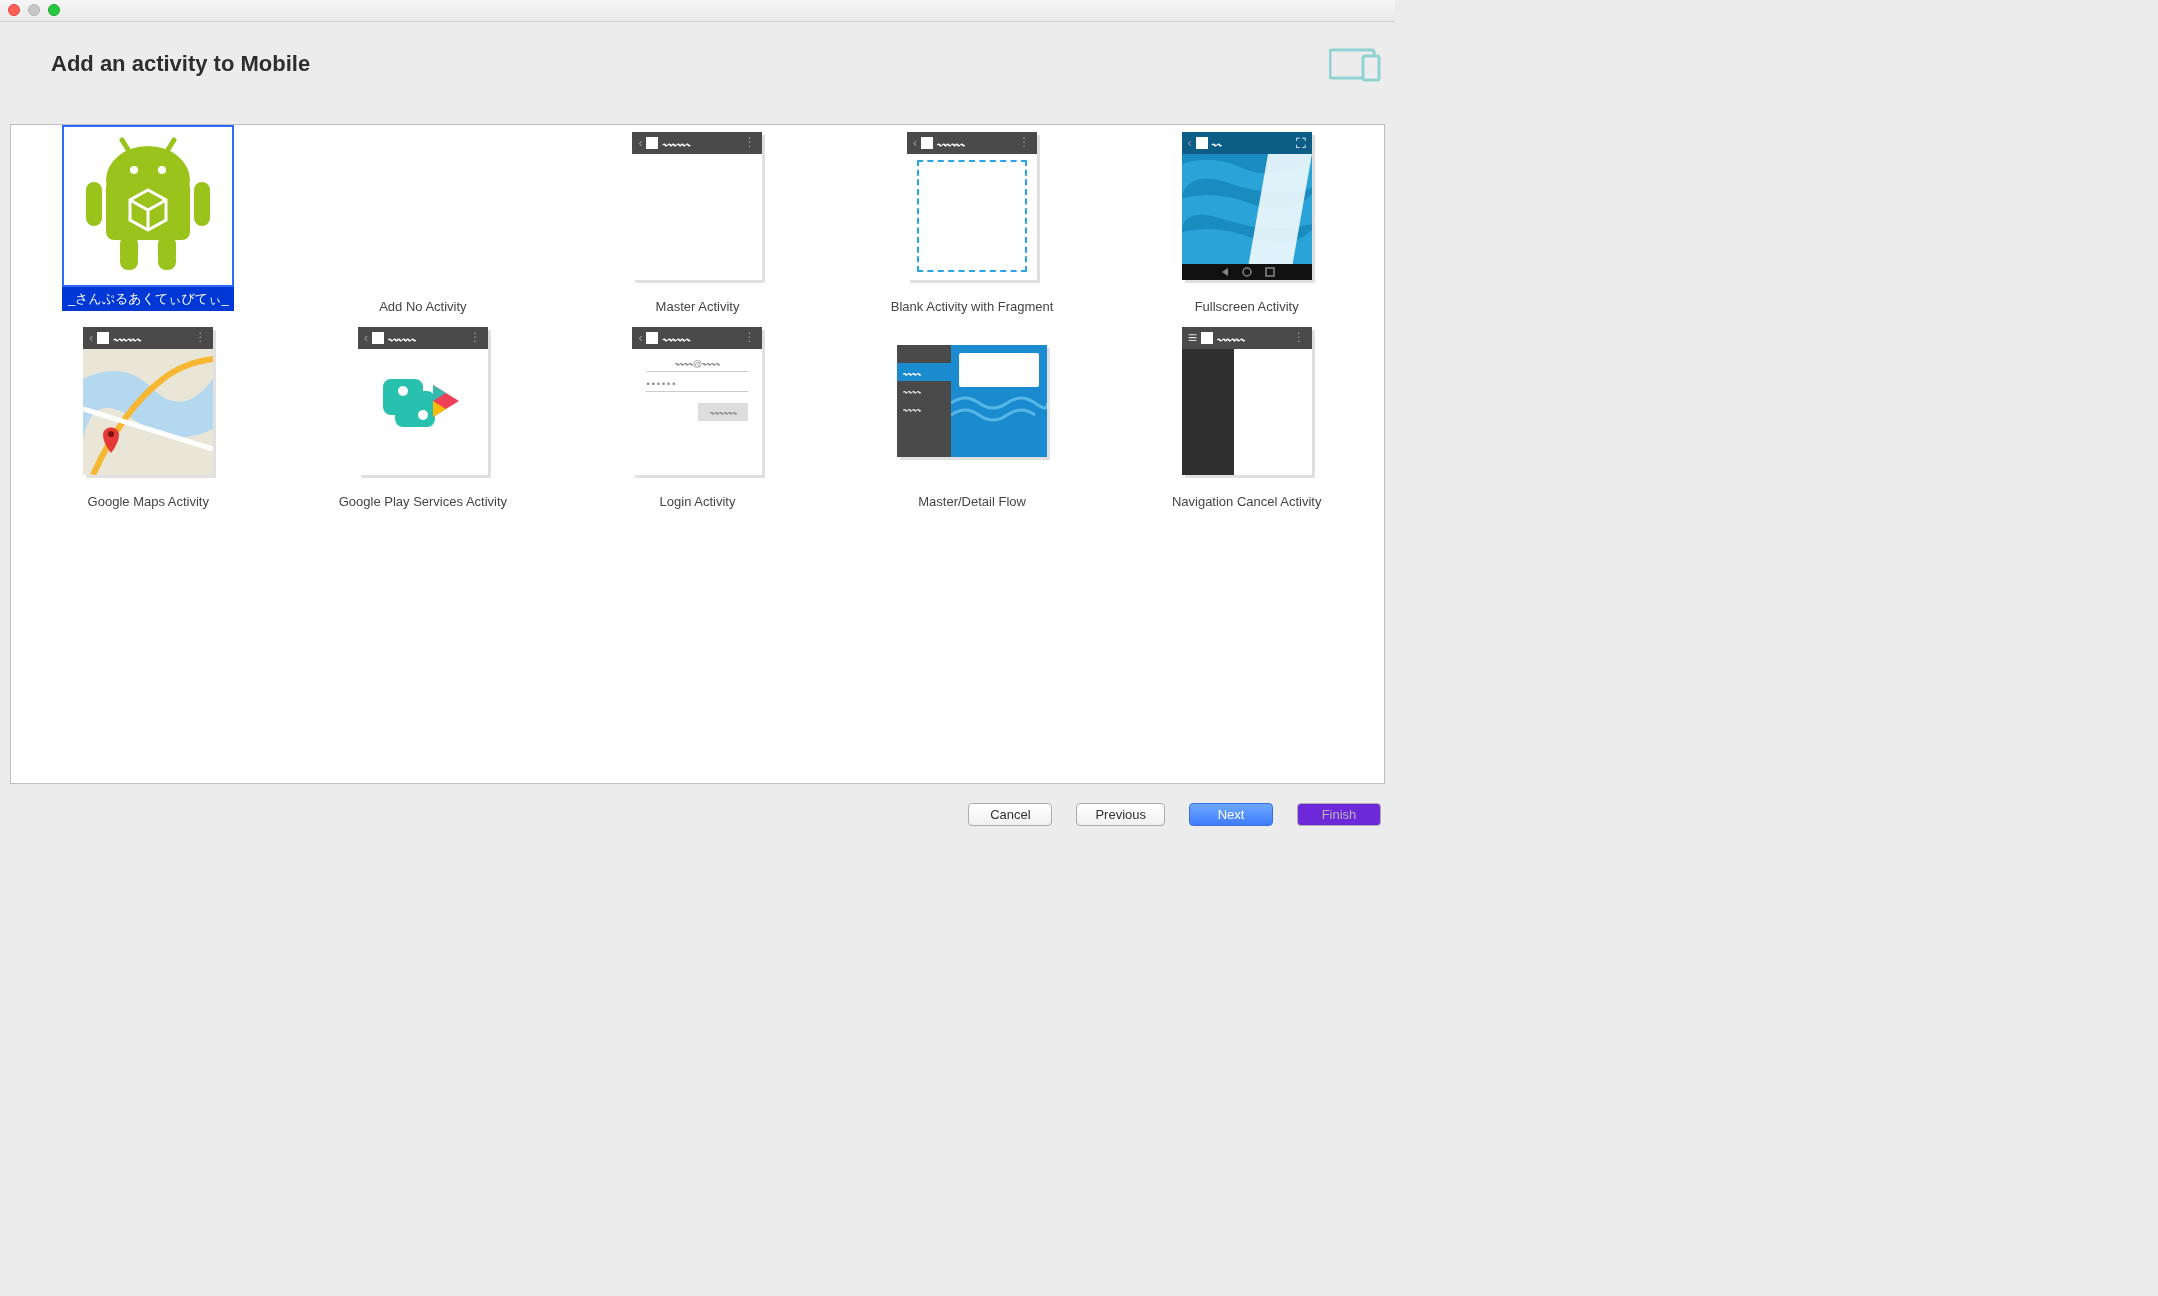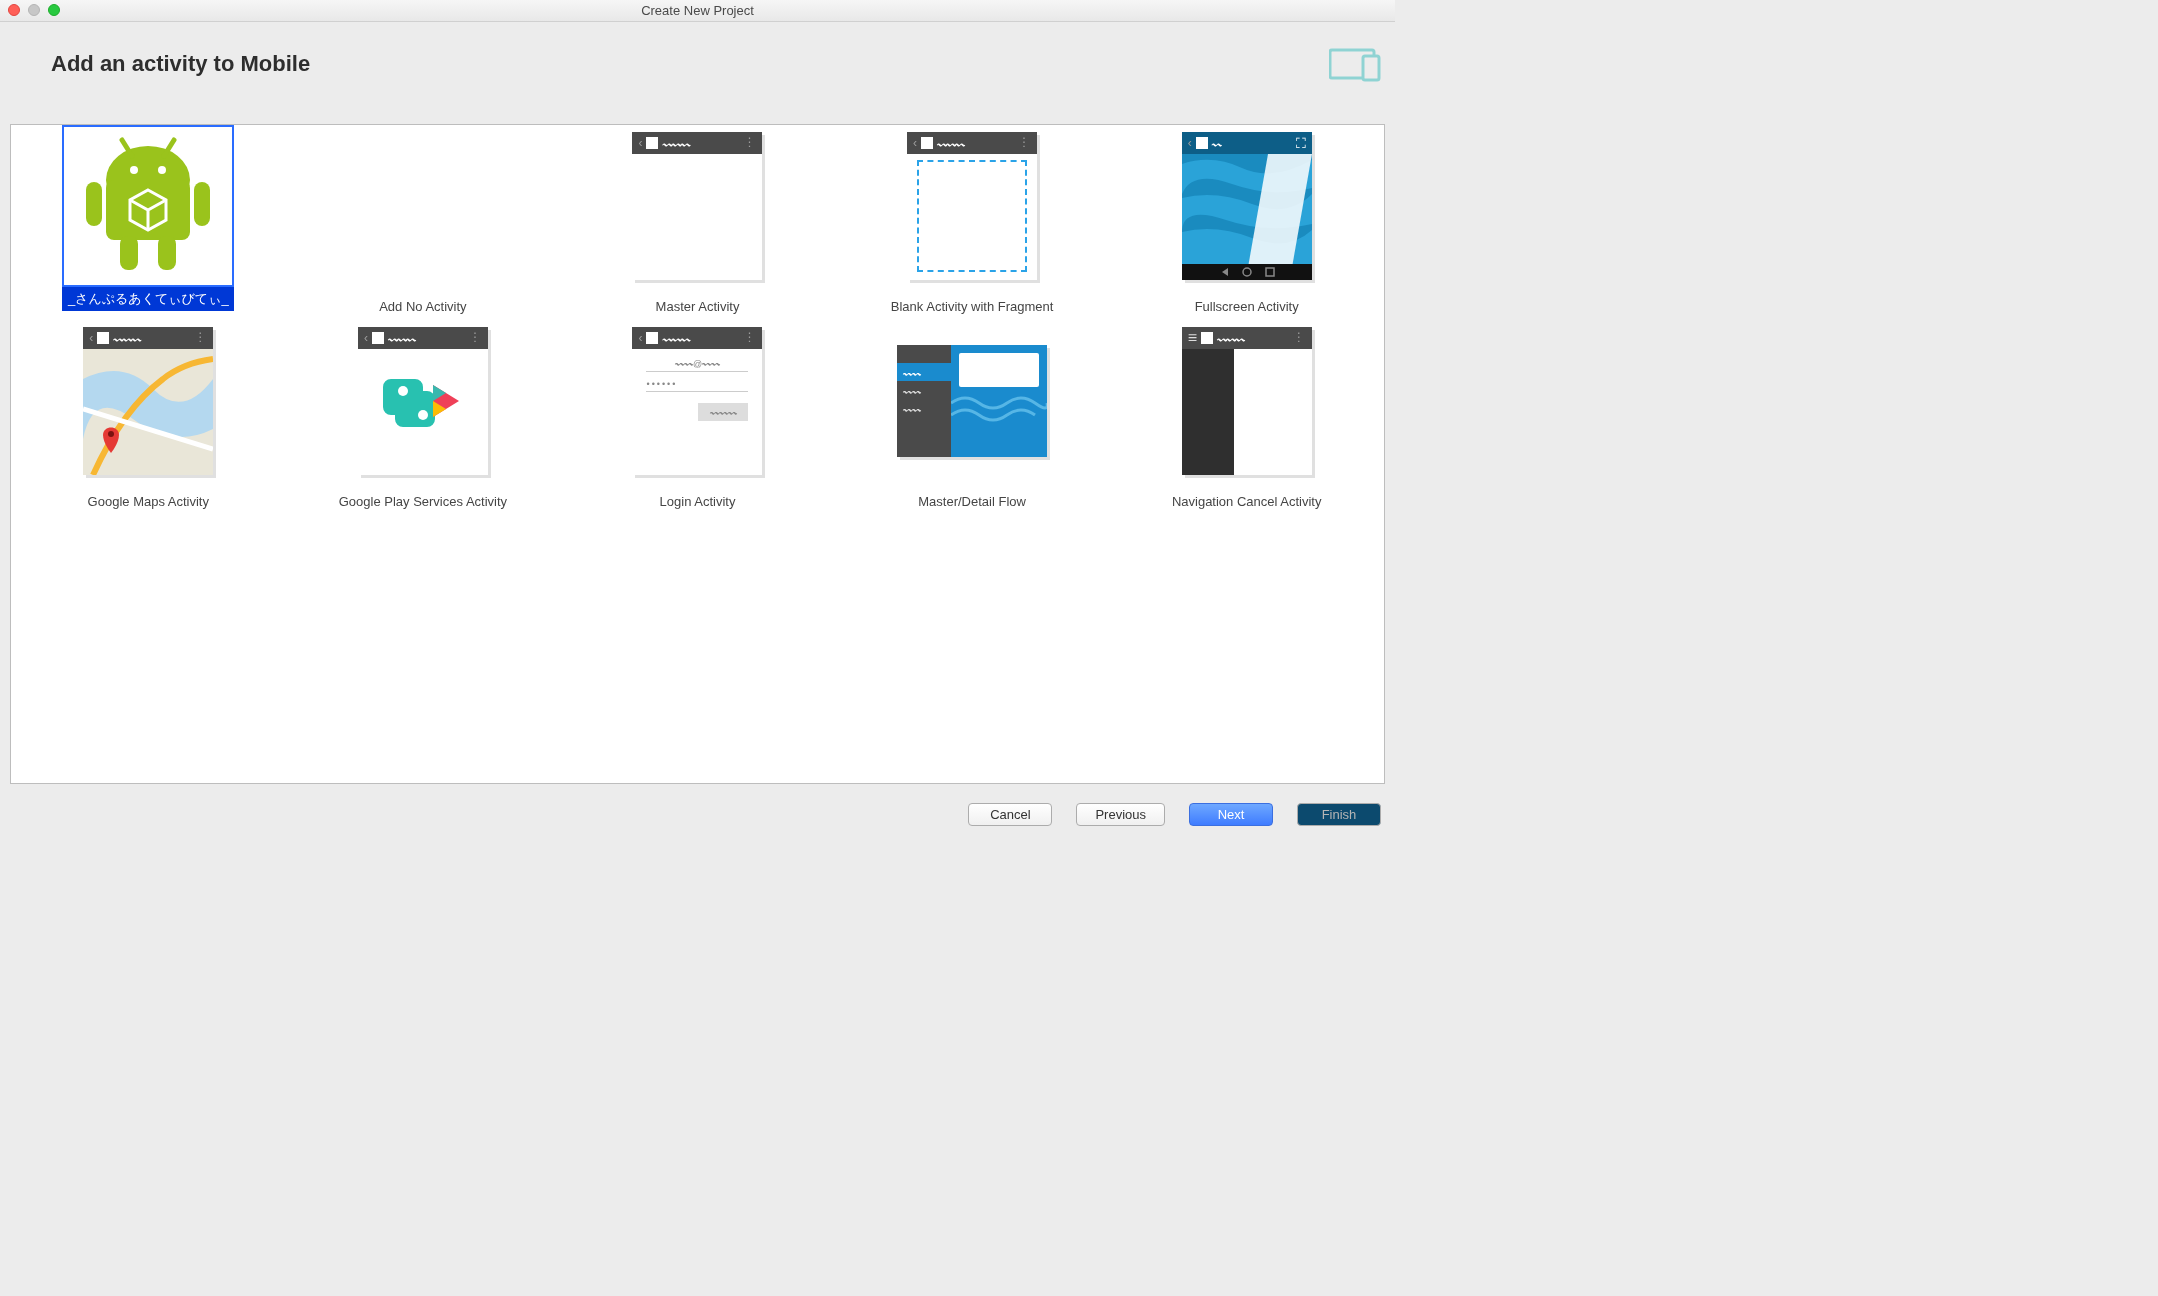--- a/index.html
+++ b/index.html
@@ -144,33 +144,32 @@
       background: linear-gradient(#ffffff,#f0f0f0);
       color:#333;
     }
     .btn.primary {
       background: linear-gradient(#6ea8ff,#3f7cff);
       border-color:#3b6fe0;
       color:#fff;
     }
     .btn.disabled {
       color:#b5b5b5;
-      background:#0c4a6e;
+      background:#6d28d9;
     }
   </style>
 </head>
 <body>
 
 <div class="titlebar">
   <div class="traffic-lights">
     <div class="tl red"></div>
     <div class="tl yellow"></div>
     <div class="tl green"></div>
   </div>
-  <div class="titlebar-title">Create New Project</div>
 </div>
 
 <div class="page-header">
   <div class="page-title">Add an activity to Mobile</div>
   <div class="header-icon">
     <svg width="54" height="36" viewBox="0 0 54 36">
       <rect x="1" y="4" width="44" height="28" rx="2" fill="none" stroke="#8fd3d3" stroke-width="3"></rect>
       <rect x="34" y="10" width="16" height="24" rx="2" fill="#ececec" stroke="#8fd3d3" stroke-width="3"></rect>
     </svg>
   </div>

